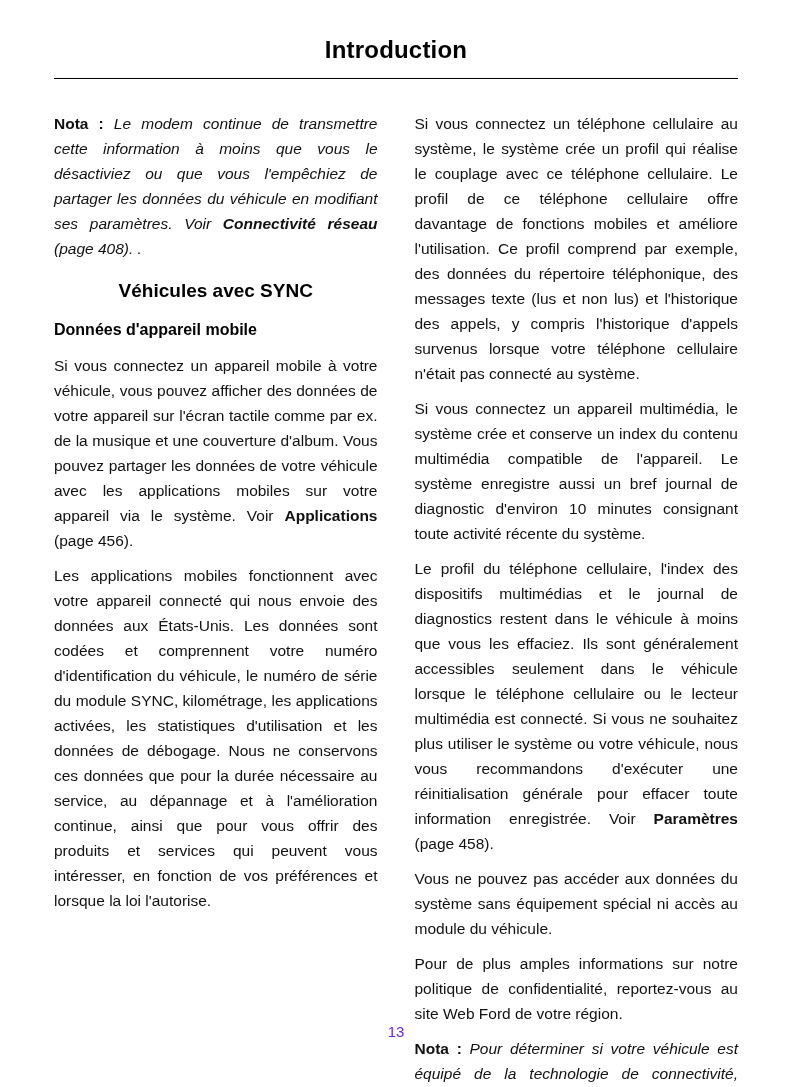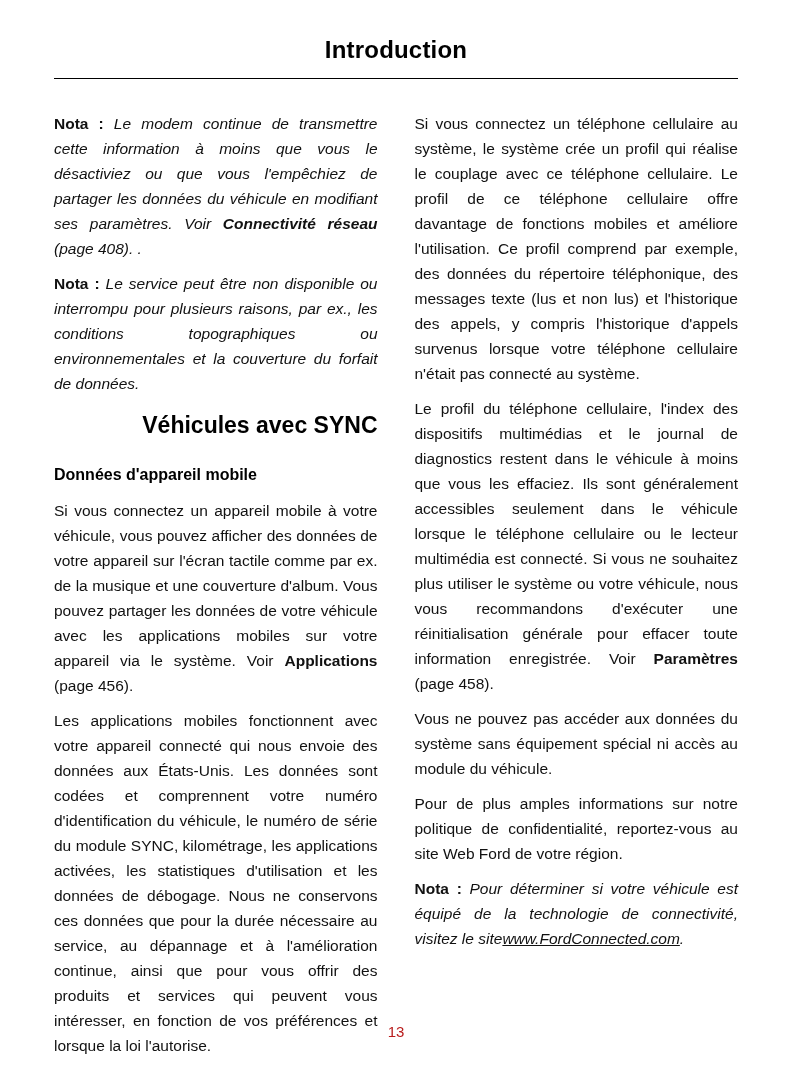--- a/index.html
+++ b/index.html
@@ -34,24 +34,24 @@
     font-size: 15.5px;
     line-height: 25px;
     text-align: justify;
   }
   .col p { margin-bottom: 10px; }
   .note { font-style: italic; }
   .nlabel { font-weight: 700; font-style: normal; }
   .boldital { font-weight: 700; font-style: italic; }
   .b { font-weight: 700; }
   h2.section {
-    font-size: 23px;
+    font-size: 19px;
     font-weight: 700;
-    margin: 17px 0 24px 0;
-    text-align: right;
+    margin: 17px 0 14px 0;
+    text-align: center;
     color: #000000;
   }
   h3.subsection {
     font-size: 16px;
     font-weight: 700;
     margin: 14px 0 11px 0;
     text-align: left;
     color: #000000;
   }
   a.link {
@@ -59,60 +59,59 @@
     text-decoration: underline;
     cursor: pointer;
   }
   .pageno {
     position: absolute;
     bottom: 47px;
     left: 0;
     width: 100%;
     text-align: center;
     font-size: 15px;
-    color: #b91c1c;
+    color: #6d28d9;
   }
 </style>
 </head>
 <body>
 
 <div class="sheet">
 
   <header>
     <h1 class="page-title">Introduction</h1>
     <div class="rule"></div>
   </header>
 
   <main class="columns">
 
     <section class="col">
 
       <p class="note"><strong class="nlabel">Nota :</strong>
         <span>Le modem continue de transmettre cette information à moins que vous le désactiviez ou que vous l'empêchiez de partager les données du véhicule en modifiant ses paramètres.  Voir</span>
         <strong class="boldital">Connectivité réseau</strong><span> (page 408). .</span></p>
 
-      <p class="note"><strong class="nlabel">Nota :</strong>
-        <span>Le service peut être non disponible ou interrompu pour plusieurs raisons, par ex., les conditions topographiques ou environnementales et la couverture du forfait de données.</span></p>
 
 
       <h2 class="section">Véhicules avec SYNC</h2>
 
       <h3 class="subsection">Données d'appareil mobile</h3>
 
       <p><span>Si vous connectez un appareil mobile à votre véhicule, vous pouvez afficher des données de votre appareil sur l'écran tactile comme par ex. de la musique et une couverture d'album. Vous pouvez partager les données de votre véhicule avec les applications mobiles sur votre appareil via le système.  Voir</span>
         <strong class="b">Applications</strong><span> (page 456).</span></p>
 
       <p>Les applications mobiles fonctionnent avec votre appareil connecté qui nous envoie des données aux États-Unis. Les données sont codées et comprennent votre numéro d'identification du véhicule, le numéro de série du module SYNC, kilométrage, les applications activées, les statistiques d'utilisation et les données de débogage. Nous ne conservons ces données que pour la durée nécessaire au service, au dépannage et à l'amélioration continue, ainsi que pour vous offrir des produits et services qui peuvent vous intéresser, en fonction de vos préférences et lorsque la loi l'autorise.</p>
 
     </section>
 
     <section class="col">
 
       <p>Si vous connectez un téléphone cellulaire au système, le système crée un profil qui réalise le couplage avec ce téléphone cellulaire. Le profil de ce téléphone cellulaire offre davantage de fonctions mobiles et améliore l'utilisation. Ce profil comprend par exemple, des données du répertoire téléphonique, des messages texte (lus et non lus) et l'historique des appels, y compris l'historique d'appels survenus lorsque votre téléphone cellulaire n'était pas connecté au système.</p>
 
+      <p>Si vous connectez un appareil multimédia, le système crée et conserve un index du contenu multimédia compatible de l'appareil. Le système enregistre aussi un bref journal de diagnostic d'environ 10 minutes consignant toute activité récente du système.</p>
 
       <p><span>Le profil du téléphone cellulaire, l'index des dispositifs multimédias et le journal de diagnostics restent dans le véhicule à moins que vous les effaciez. Ils sont généralement accessibles seulement dans le véhicule lorsque le téléphone cellulaire ou le lecteur multimédia est connecté. Si vous ne souhaitez plus utiliser le système ou votre véhicule, nous vous recommandons d'exécuter une réinitialisation générale pour effacer toute information enregistrée.  Voir</span>
         <strong class="b">Paramètres</strong><span> (page 458).</span></p>
 
       <p>Vous ne pouvez pas accéder aux données du système sans équipement spécial ni accès au module du véhicule.</p>
 
       <p>Pour de plus amples informations sur notre politique de confidentialité, reportez-vous au site Web Ford de votre région.</p>
 
       <p class="note"><strong class="nlabel">Nota :</strong>
         <span>Pour déterminer si votre véhicule est équipé de la technologie de connectivité, visitez le site</span><a class="link" href="#">www.FordConnected.com</a><span>.</span></p>

